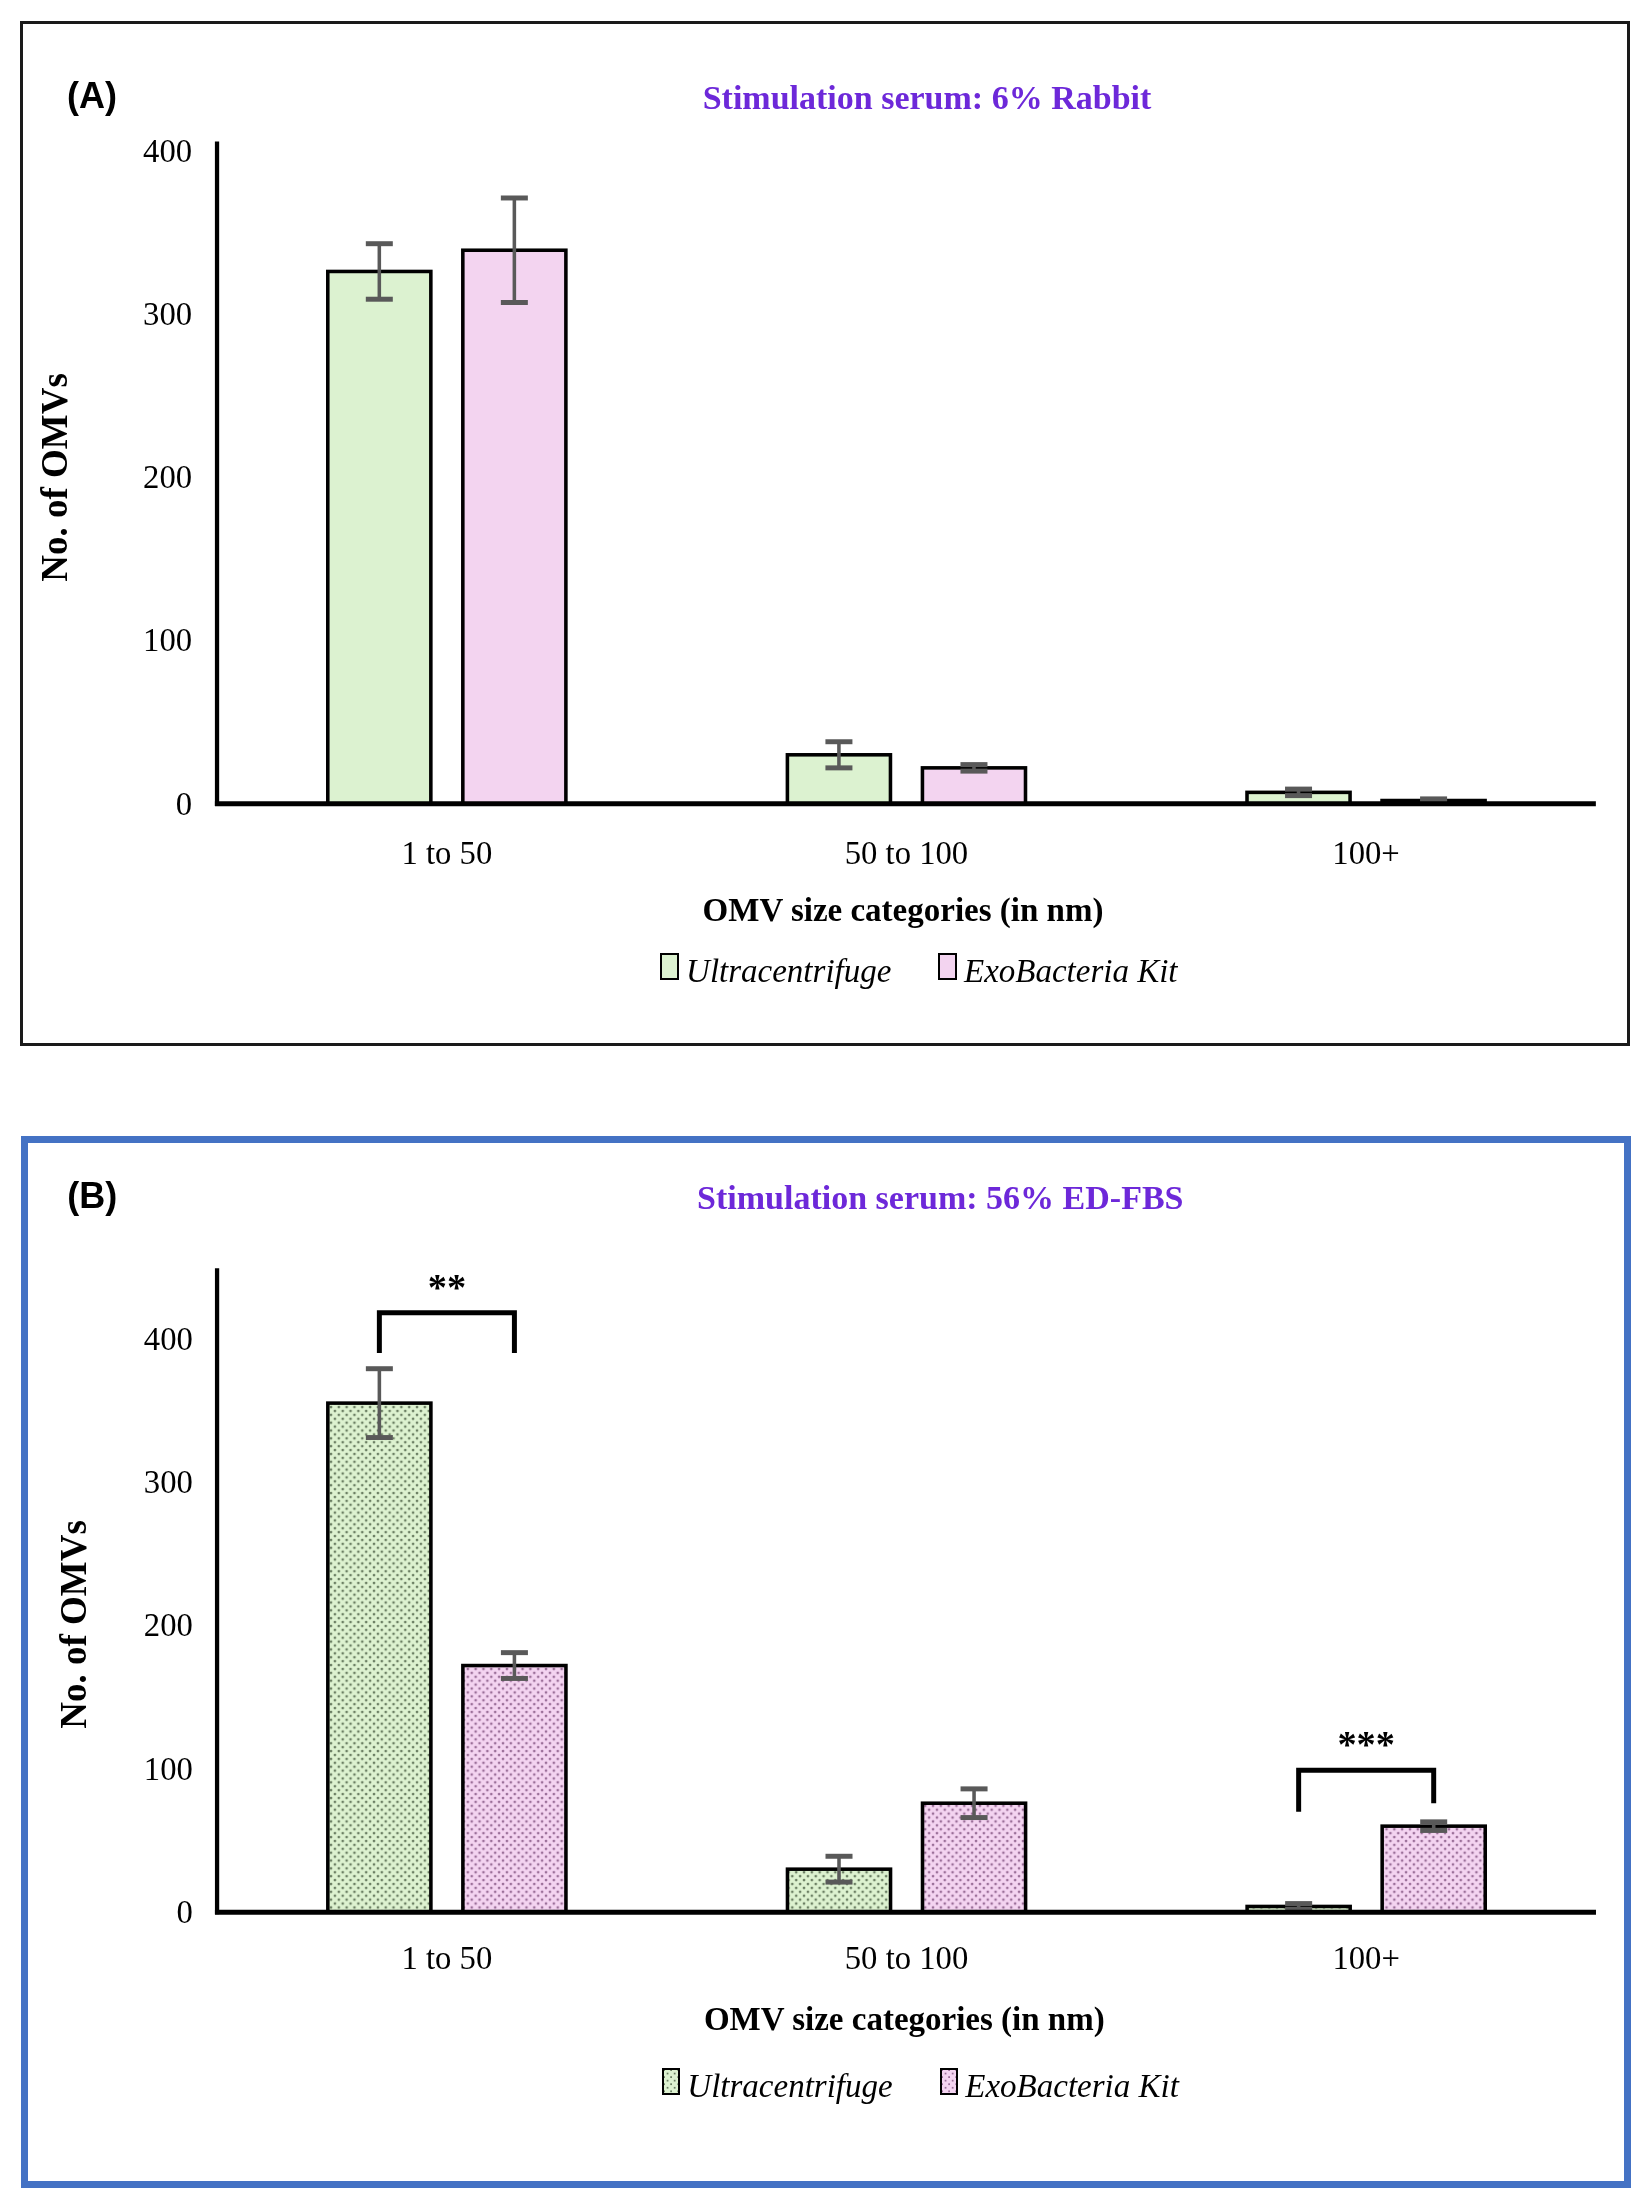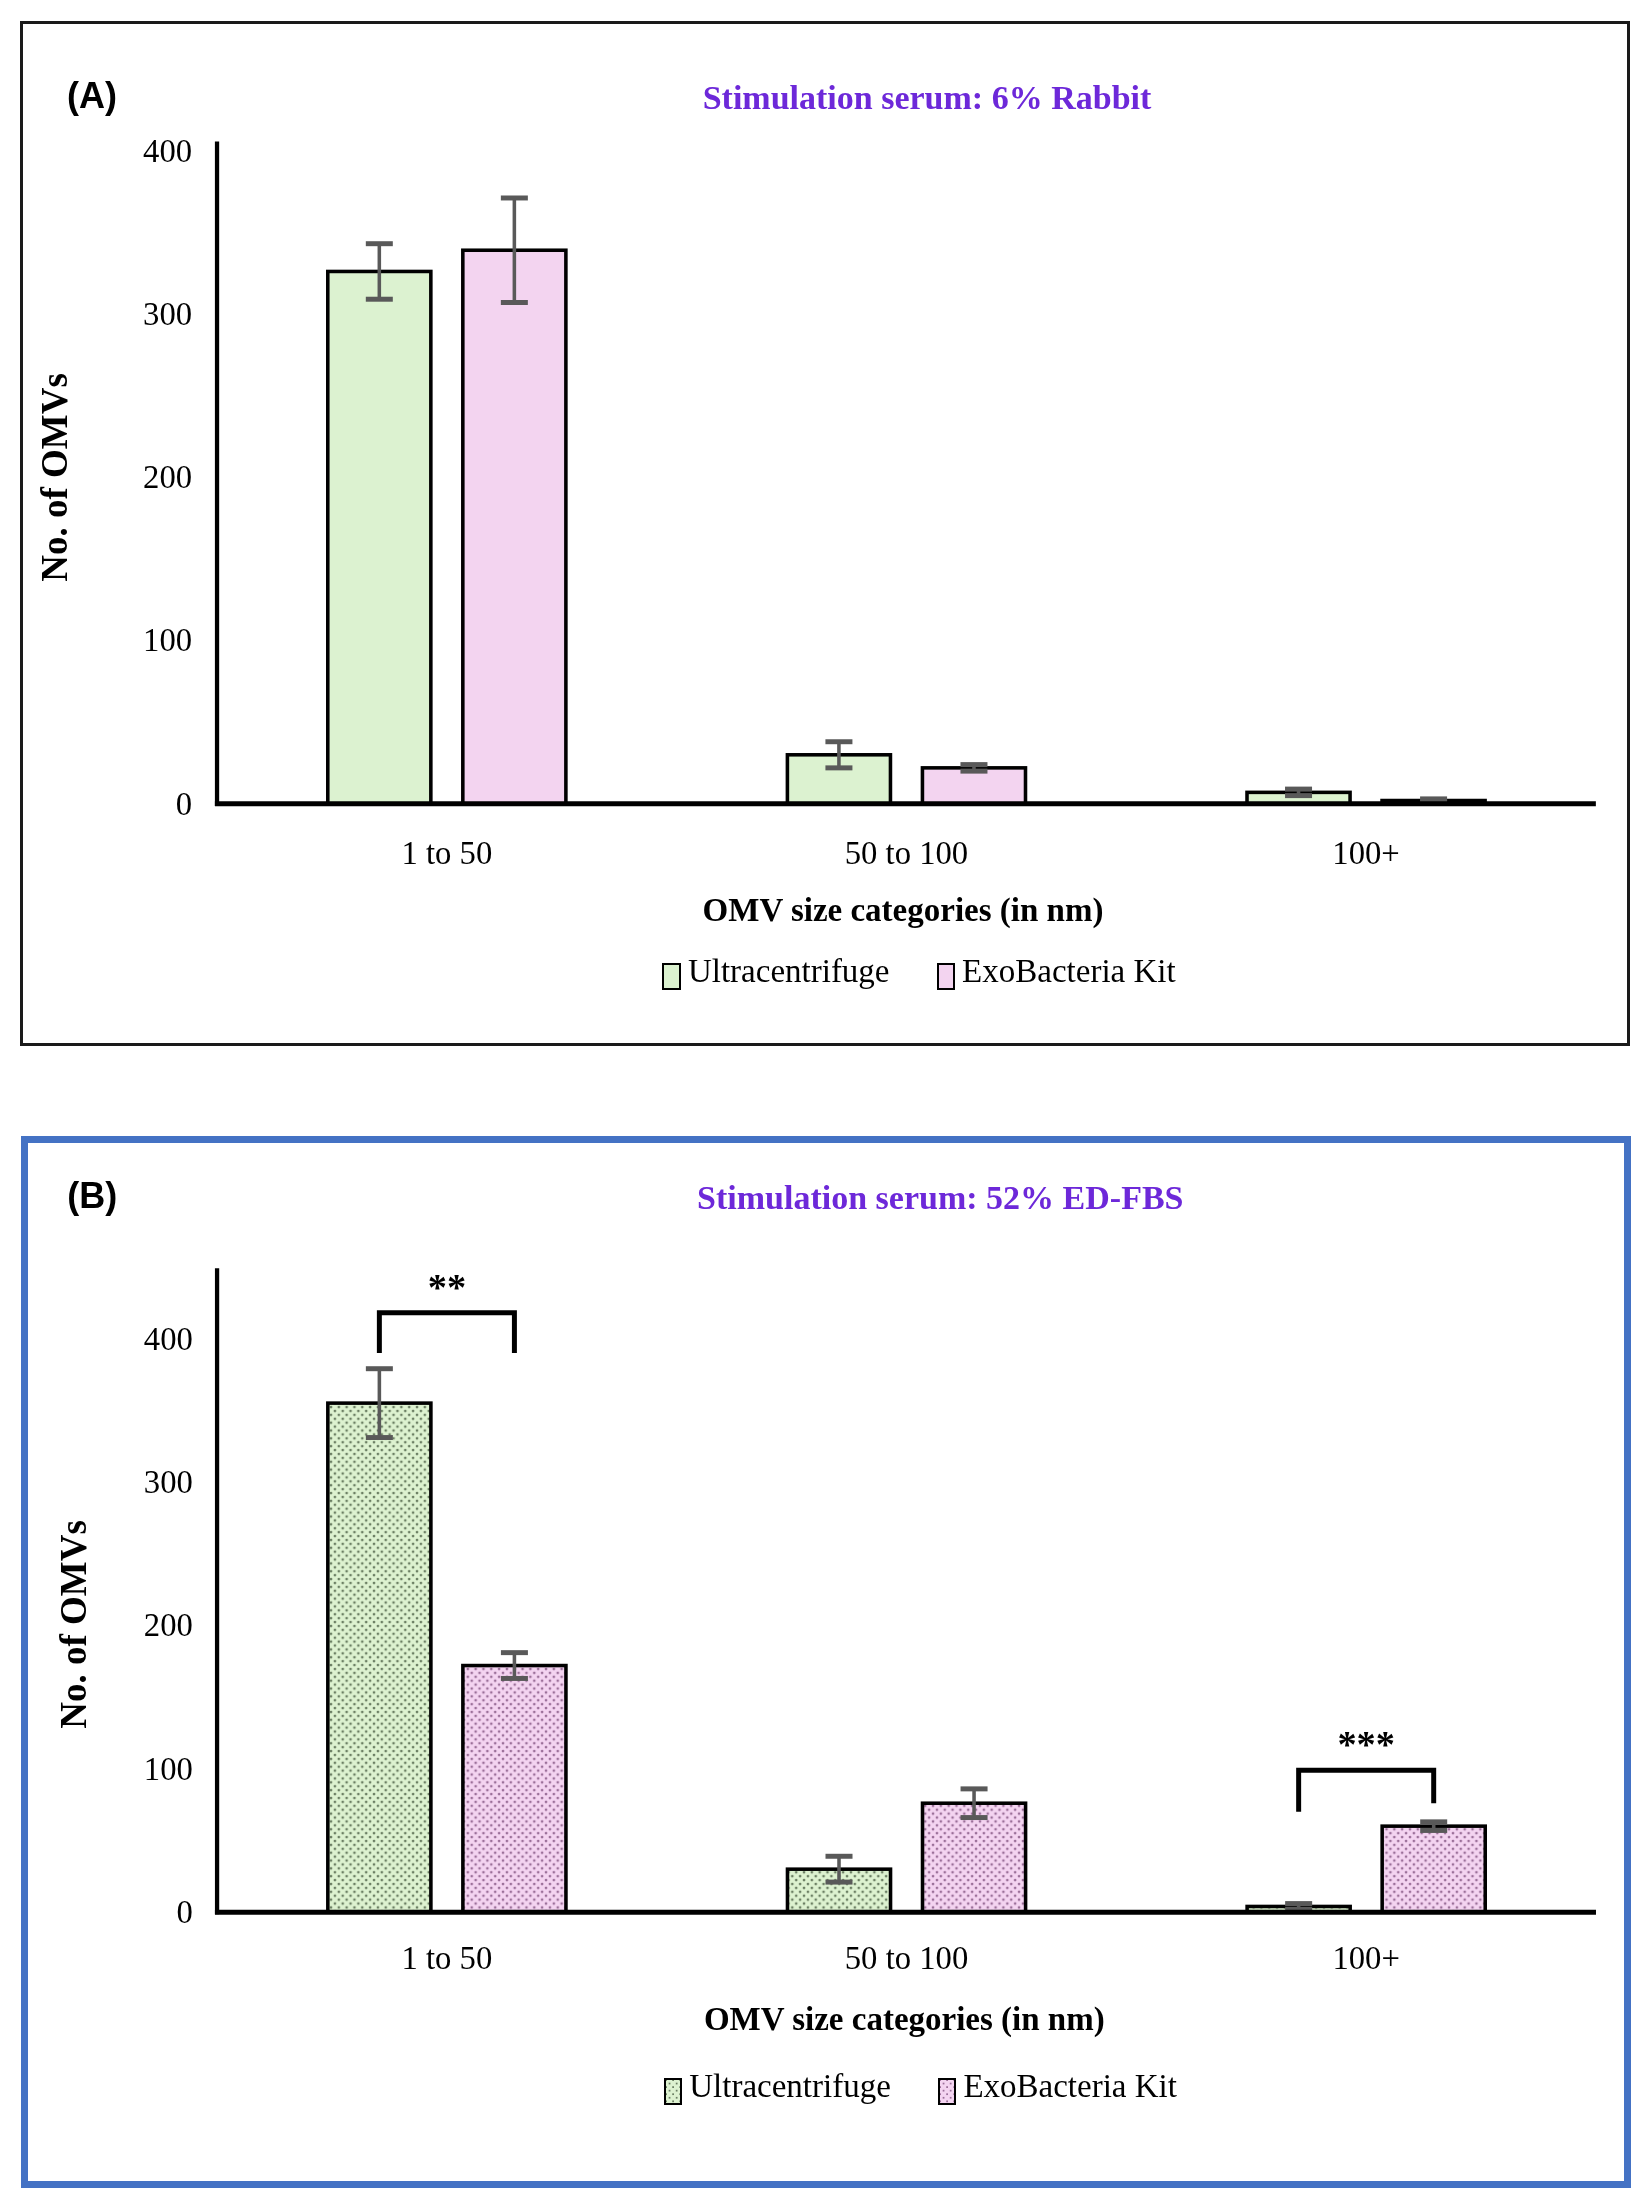--- a/index.html
+++ b/index.html
@@ -22,21 +22,21 @@
   #panel-a .y-title{left:-146px;top:432px;}
   #panel-b .y-title{left:-132px;top:460px;}
   .x-title{position:absolute;left:0;right:0;text-align:center;font-weight:700;
            font-size:33px;color:#000;transform:translateX(78px);white-space:nowrap;}
   #panel-a .x-title{top:868px;}
   #panel-b .x-title{top:858px;}
   .legend{position:absolute;left:0;right:0;display:flex;justify-content:center;
           align-items:center;gap:47px;transform:translateX(94px);}
   #panel-a .legend{top:929px;}
   #panel-b .legend{top:925px;}
-  .legend-item{display:flex;align-items:flex-end;gap:7.1px;}
+  .legend-item{display:flex;align-items:flex-start;gap:7.1px;font-style:italic;}
   .legend-swatch{width:18.5px;height:27px;box-sizing:border-box;}
   .legend-text{font-size:33px;color:#000;white-space:nowrap;}
   .tick{font-family:"Liberation Serif", serif;font-size:46px;fill:#000;}
   .cat{font-family:"Liberation Serif", serif;font-size:46px;fill:#000;}
   .sig{font-family:"Liberation Serif", serif;font-size:54px;font-weight:700;fill:#000;}
 </style>
 </head>
 <body>
 
 <div id="page">
@@ -90,21 +90,21 @@
       </div>
       <div class="legend-item">
         <span class="legend-swatch" style="background-color: rgb(243, 212, 240); border: 2.1px solid rgb(0, 0, 0);"></span>
         <span class="legend-text">ExoBacteria Kit</span>
       </div>
     </div>
   </div>
 
   <div class="panel" id="panel-b">
     <div class="panel-label">(B)</div>
-    <div class="chart-title">Stimulation serum: 52% ED-FBS</div>
+    <div class="chart-title">Stimulation serum: 56% ED-FBS</div>
     <div class="y-title">No. of OMVs</div>
     <svg class="chart-svg" width="1595" height="1038" viewBox="0 0 2244 1460">
         <defs>
           <pattern id="dots-1-0" width="11" height="11" patternUnits="userSpaceOnUse">
             <rect x="0" y="0" width="11" height="11" fill="#ddf2d0"></rect>
             <circle cx="2.8" cy="2.8" r="1.9" fill="#6b7f63"></circle>
             <circle cx="8.3" cy="8.3" r="1.9" fill="#6b7f63"></circle>
           </pattern>
           <pattern id="dots-1-1" width="11" height="11" patternUnits="userSpaceOnUse">
             <rect x="0" y="0" width="11" height="11" fill="#f4d4f1"></rect>

